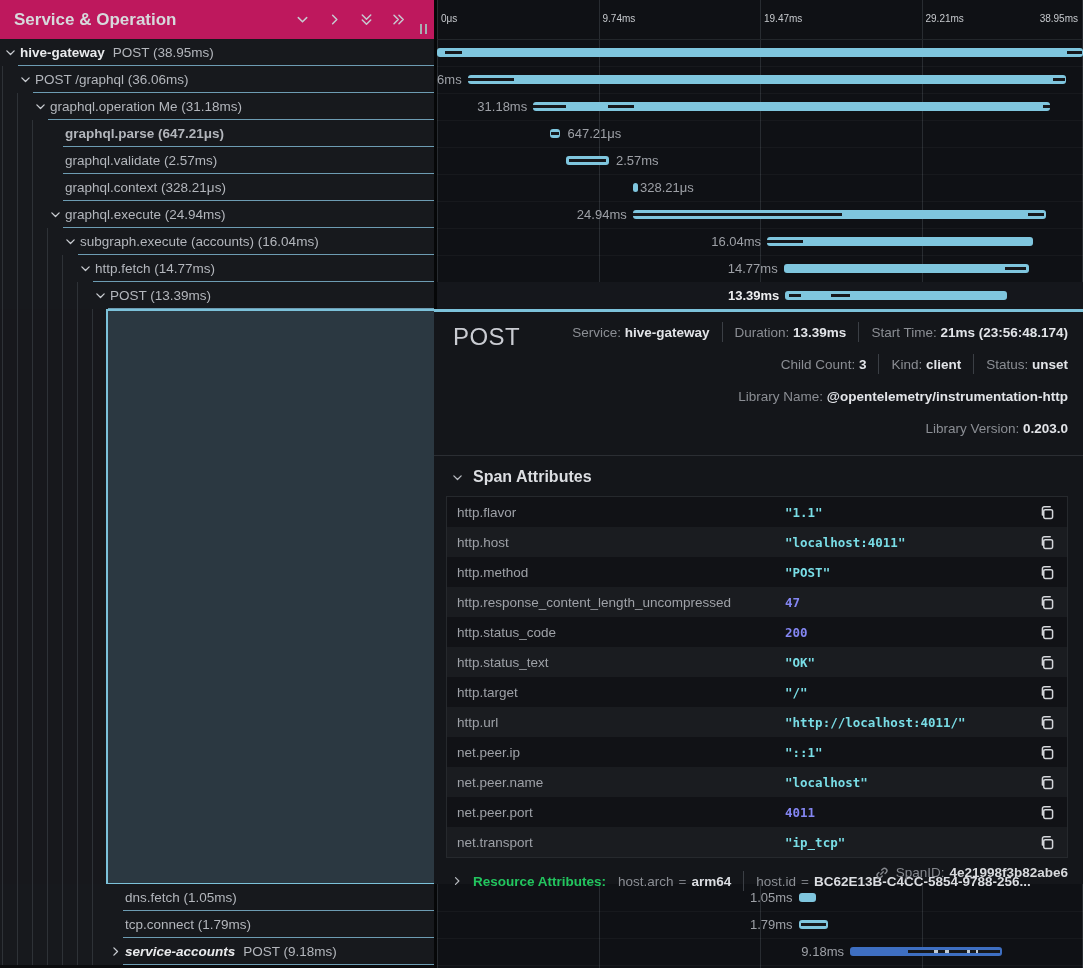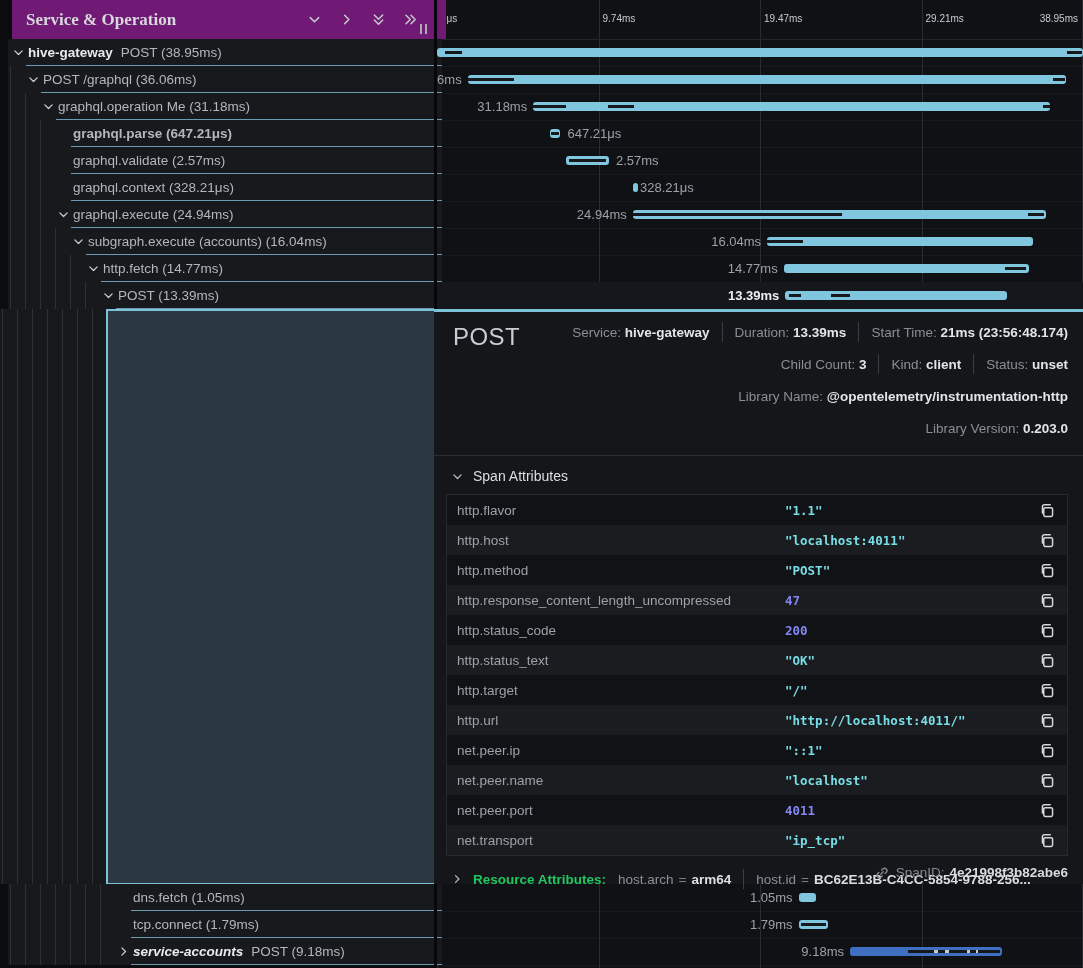--- a/index.html
+++ b/index.html
@@ -1,34 +1,34 @@
 <!DOCTYPE html>
 <html><head>
 <meta charset="utf-8">
 <style>
   html,body{margin:0;padding:0;background:#000;}
   #stage{position:relative;width:1083px;height:968px;background:#0b0c0e;overflow:hidden;
          font-family:"Liberation Sans",sans-serif;-webkit-font-smoothing:antialiased;}
   
-  .lheader{position:absolute;left:12px;top:0;width:434px;height:39px;background:#701a75;z-index:2;font-family:Liberation Serif, serif;}
+  .lheader{position:absolute;left:0;top:0;width:434px;height:39px;background:#be185d;z-index:2;}
   .lheader .ttl{position:absolute;left:14px;top:0;line-height:39px;font-size:17px;font-weight:700;color:#d7d9dc;}
   .hdr-icons{position:absolute;right:28px;top:0;height:39px;display:flex;align-items:center;gap:17px;color:#c7cad0;}
   .hdr-icons .hi{width:15px;height:15px;cursor:pointer;}
   .grip{position:absolute;left:420px;top:24px;width:9px;height:10px;cursor:col-resize;z-index:5;}
   .grip i{position:absolute;top:0;width:2px;height:10px;background:#a9adb3;}
   .grip i:first-child{left:0;} .grip i:last-child{left:5px;}
   
   .right-bg{position:absolute;left:437px;top:0;width:646px;height:968px;background:#0f1115;z-index:0;}
   .gridline{position:absolute;top:0;width:1px;height:968px;background:#282c31;z-index:1;}
   .theader{position:absolute;left:437px;top:0;width:646px;height:39px;z-index:2;border-bottom:1px solid #22262a;}
   .tick{position:absolute;top:0;line-height:38px;font-size:10px;color:#c6c9cd;white-space:nowrap;}
   .divider{position:absolute;left:434px;top:0;width:3px;height:968px;background:#060708;z-index:2;}
   
   .row{position:absolute;left:0;width:1083px;height:27px;z-index:2;cursor:pointer;}
-  .rl{position:absolute;left:8px;top:0;width:434px;height:27px;background:#17191d;overflow:hidden;}
+  .rl{position:absolute;left:0;top:0;width:434px;height:27px;background:#17191d;overflow:hidden;}
   .rl .under{position:absolute;right:0;bottom:0;height:1px;background:rgba(124,180,204,.85);}
   .guides{position:absolute;left:0;top:0;bottom:0;
       background:repeating-linear-gradient(90deg,transparent 0,transparent 2px,#2e3237 2px,#2e3237 3px,transparent 3px,transparent 15px);}
   .expander{position:absolute;top:7px;width:13px;height:13px;color:#c9ccd1;cursor:pointer;}
   .rtext{position:absolute;top:0;line-height:27px;font-size:13.5px;white-space:nowrap;color:#b3b6bc;}
   .rtext .svc{font-weight:700;color:#e9eaec;margin-right:8px;}
   .rtext .svc.it{font-style:italic;}
   .rr{position:absolute;left:437px;top:0;width:646px;height:27px;overflow:hidden;border-bottom:1px solid rgba(255,255,255,.035);}
   .row.selected .rr{background:#15171c;}
   .bar{position:absolute;top:9px;height:9px;border-radius:3px;}
@@ -40,21 +40,21 @@
   .expand-left{position:absolute;left:106px;top:309px;width:328px;height:575px;background:#2b3841;
       border-top:2px solid #7cc2da;border-left:2px solid #7cc2da;border-bottom:1px solid #7cc2da;box-sizing:border-box;z-index:3;}
   
   .detail{position:absolute;left:434px;top:309px;width:649px;height:575px;background:#14161a;
       border-top:3px solid #7cc2da;box-sizing:border-box;z-index:3;font-size:13.5px;}
   .d-title{position:absolute;left:19px;top:11px;font-size:24px;font-weight:500;color:#caccd2;letter-spacing:.4px;}
   .d-meta{margin:10px 15px 0 110px;text-align:right;color:#8b8e94;line-height:22px;white-space:nowrap;}
   .d-meta b{color:#e2e4e8;font-weight:700;}
   .vsep{display:inline-block;width:1px;height:20px;background:#3b3f45;margin:0 12px;vertical-align:-5px;}
   .d-rule{border:0;border-top:1px solid #2b2e33;margin:15px 0 0 0;}
-  .sec-head{margin:12px 0 0 17px;color:#dcdee2;font-weight:400;font-size:14px;display:flex;align-items:center;cursor:pointer;}
+  .sec-head{margin:12px 0 0 17px;color:#dcdee2;font-weight:700;font-size:16px;display:flex;align-items:center;cursor:pointer;}
   .sec-head .chev{width:13px;height:13px;margin-right:9px;color:#b9bcc1;}
   .attr-table{margin:10px 15px 0 12px;border:1px solid #26292d;}
   .arow{display:flex;height:30px;align-items:center;}
   .arow:nth-child(odd){background:#111216;}
   .arow:nth-child(even){background:#1a1c20;}
   .akey{width:328px;padding-left:10px;color:#9ea1a7;font-size:13.5px;white-space:nowrap;overflow:hidden;flex:none;}
   .aval{flex:1;font-family:"DejaVu Sans Mono",monospace;font-size:12.5px;font-weight:700;white-space:nowrap;overflow:hidden;}
   .aval.string{color:#79dde6;} .aval.number{color:#8486f2;}
   .acopy{width:40px;flex:none;display:flex;justify-content:center;color:#d4d6da;cursor:pointer;}
   .acopy svg{width:15px;height:15px;}

